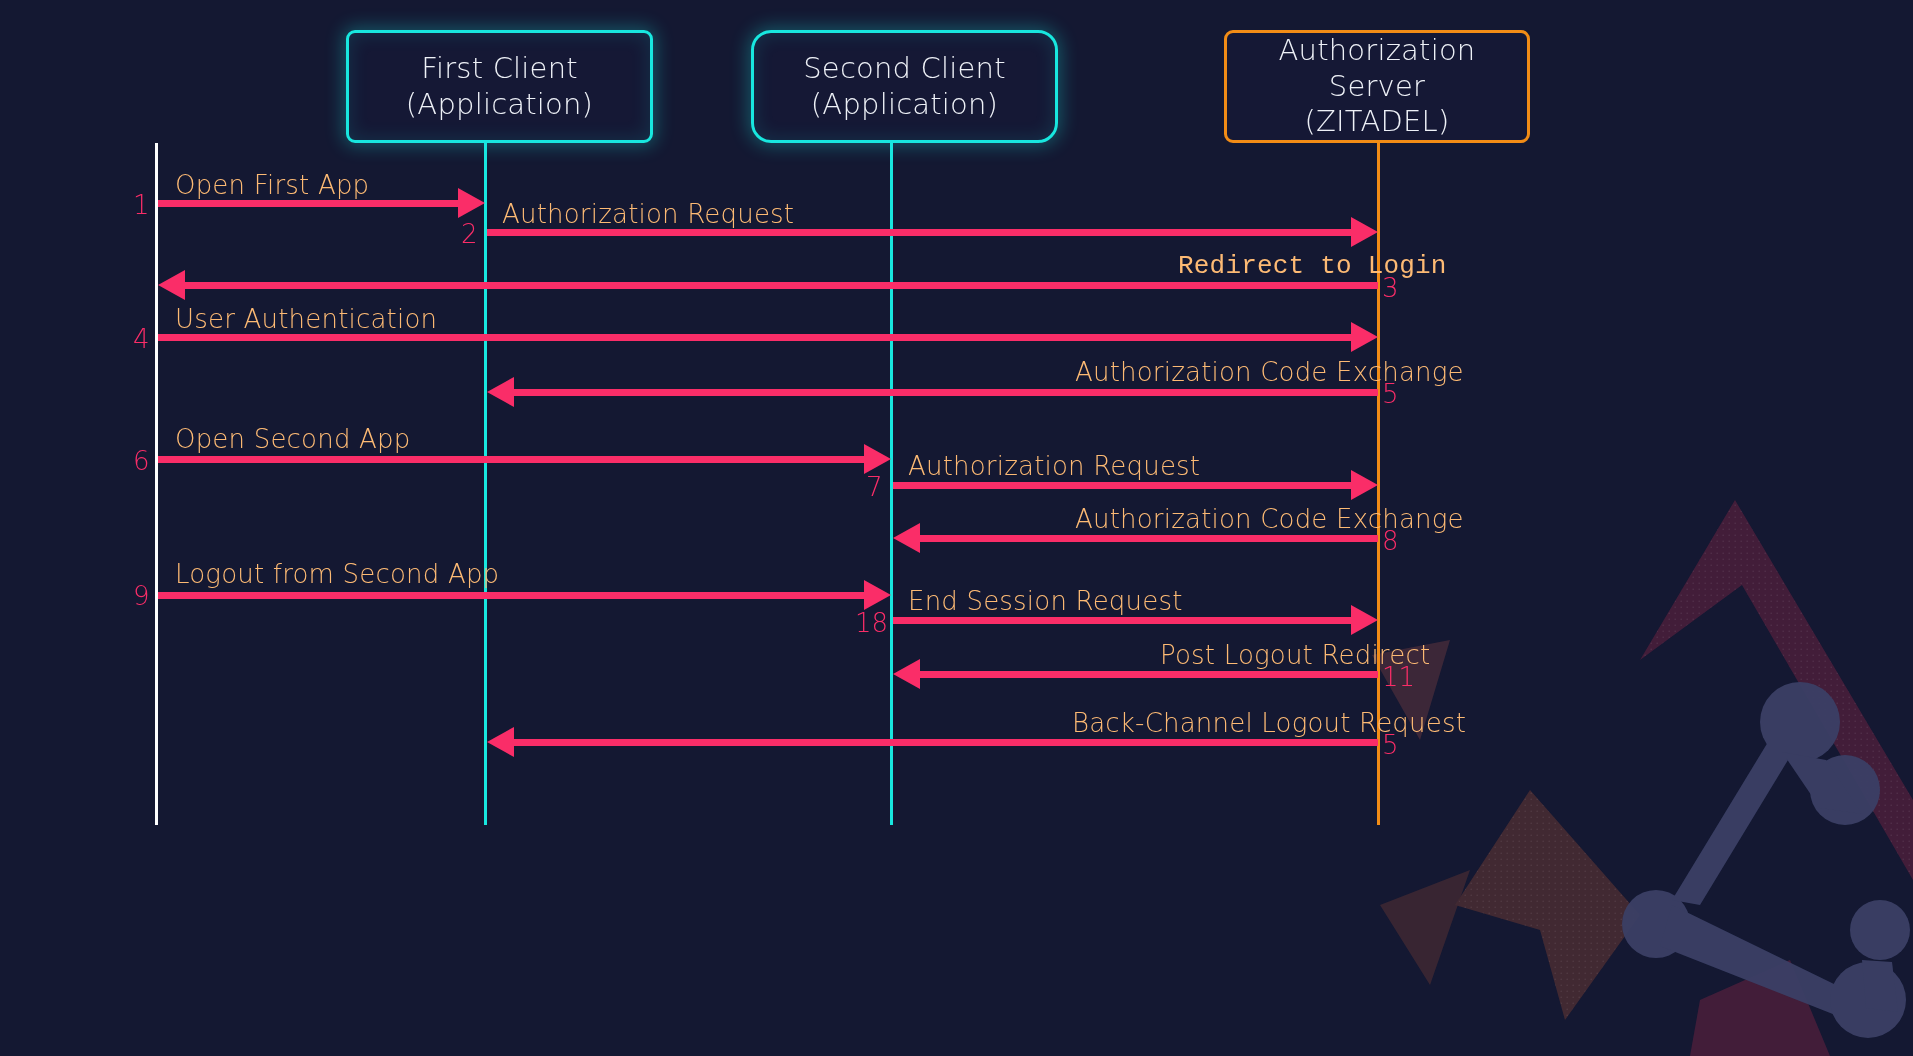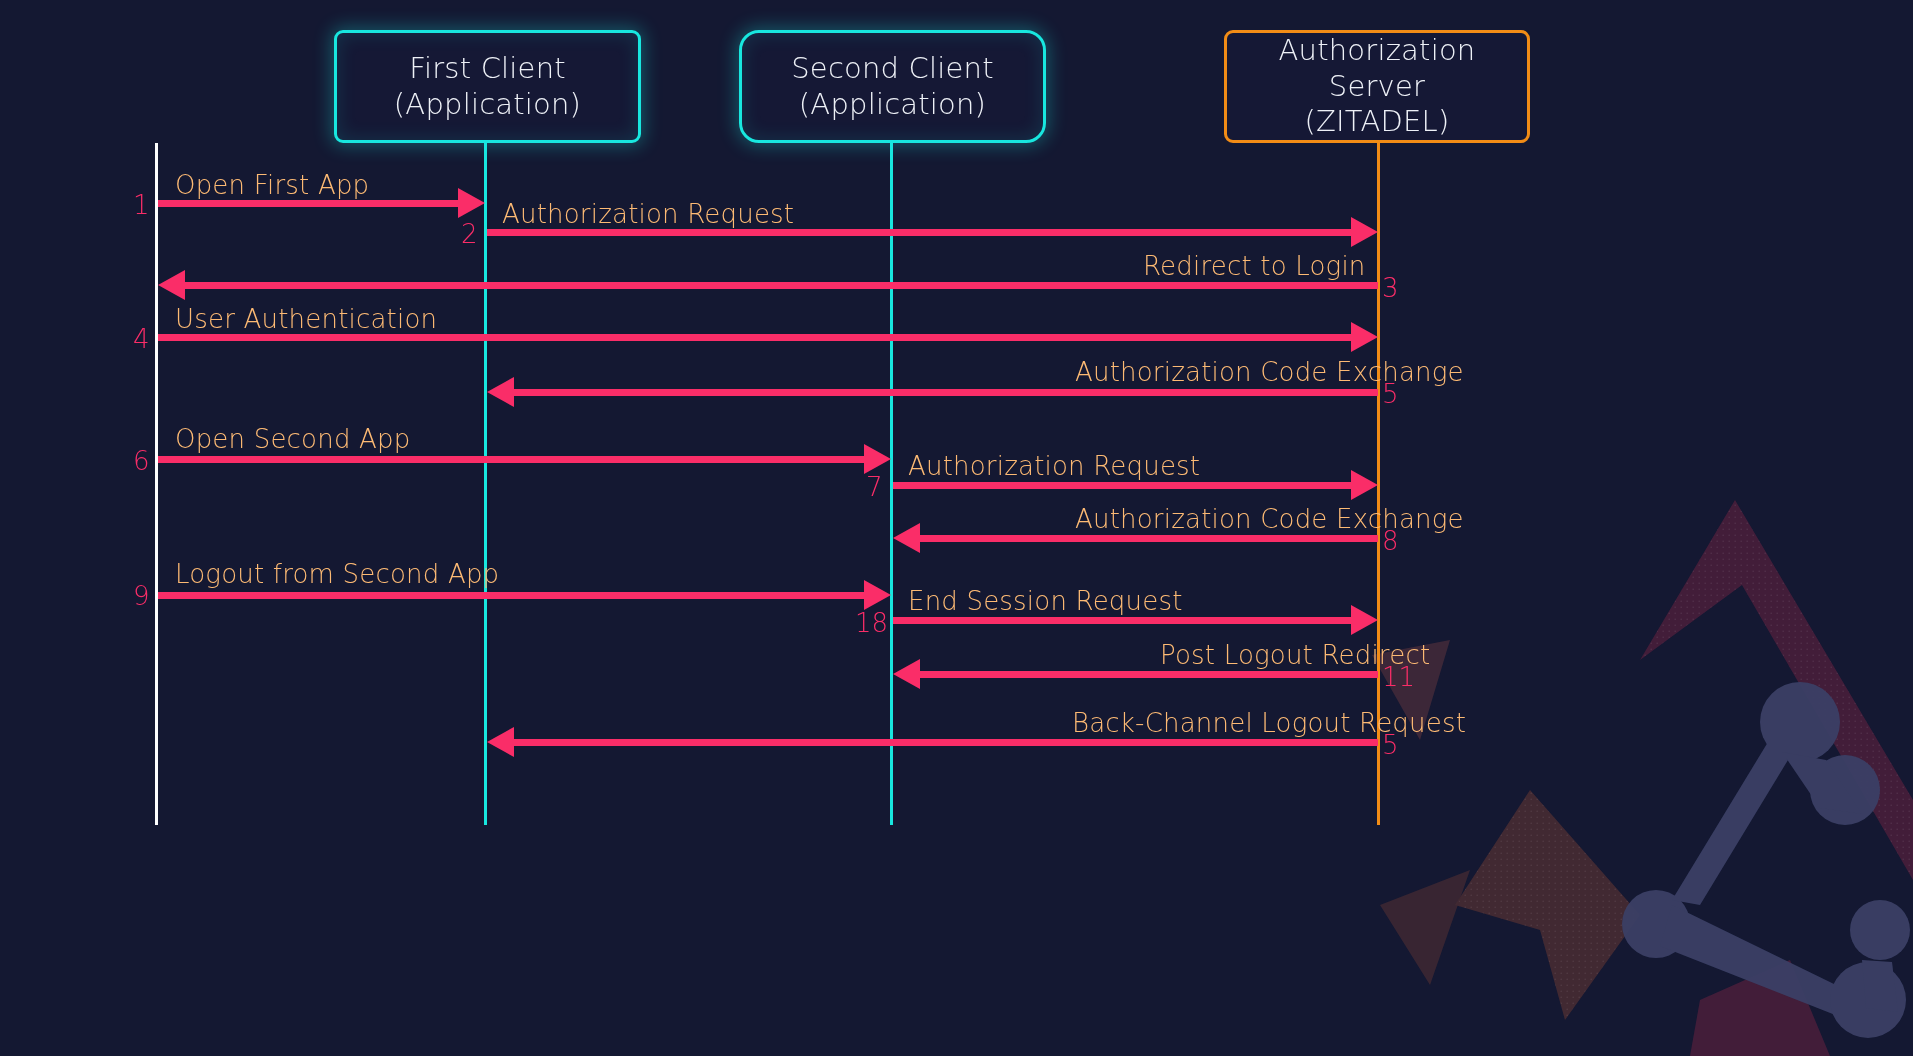--- a/index.html
+++ b/index.html
@@ -51,21 +51,21 @@
   .participant-label {
     color: #eef1f7;
     font-size: 29px;
     font-weight: 300;
     font-family: "DejaVu Sans", sans-serif;
     white-space: pre-line;
   }
   .pb-user      { border-color: #ffffff; }
   .pb-cyan      { border-color: #18e7df;
                   box-shadow: 0 0 18px 3px rgba(24,231,223,0.30),
-                              inset 0 0 18px 2px rgba(24,231,223,0.12); }
+                              inset 0 0 18px 2px rgba(24,231,223,0.12); margin-left: 12px; }
   .pb-orange    { border-color: #f28c16; }
 
   
   .lifeline {
     position: absolute;
     width: 3px;
   }
   .ll-white  { background: #ffffff; }
   .ll-cyan   { background: #18e7df; }
   .ll-orange { background: #f28c16; }
@@ -166,21 +166,21 @@
       </div>
       <div>
         <div class="msg-line" style="left: 487px; top: 228.5px; width: 864px;"></div>
         <div class="msg-head right" style="top: 217px; left: 1351px;"></div>
         <div class="msg-label" style="left: 502px; top: 199px;">Authorization Request</div>
         <div class="msg-num" style="left: 461px; top: 219px;">2</div>
       </div>
       <div>
         <div class="msg-line" style="left: 185px; top: 281.5px; width: 1193px;"></div>
         <div class="msg-head left" style="top: 270px; left: 158px;"></div>
-        <div class="msg-label" style="left: 1143px; top: 251px;">Redirect to Login</div>
+        <div class="msg-label" style="left: 1178px; top: 251px; font-family: Liberation Mono, monospace;">Redirect to Login</div>
         <div class="msg-num" style="left: 1382px; top: 273px;">3</div>
       </div>
       <div>
         <div class="msg-line" style="left: 158px; top: 333.5px; width: 1193px;"></div>
         <div class="msg-head right" style="top: 322px; left: 1351px;"></div>
         <div class="msg-label" style="left: 175px; top: 304px;">User Authentication</div>
         <div class="msg-num" style="left: 133px; top: 324px;">4</div>
       </div>
       <div>
         <div class="msg-line" style="left: 514px; top: 388.5px; width: 864px;"></div>

